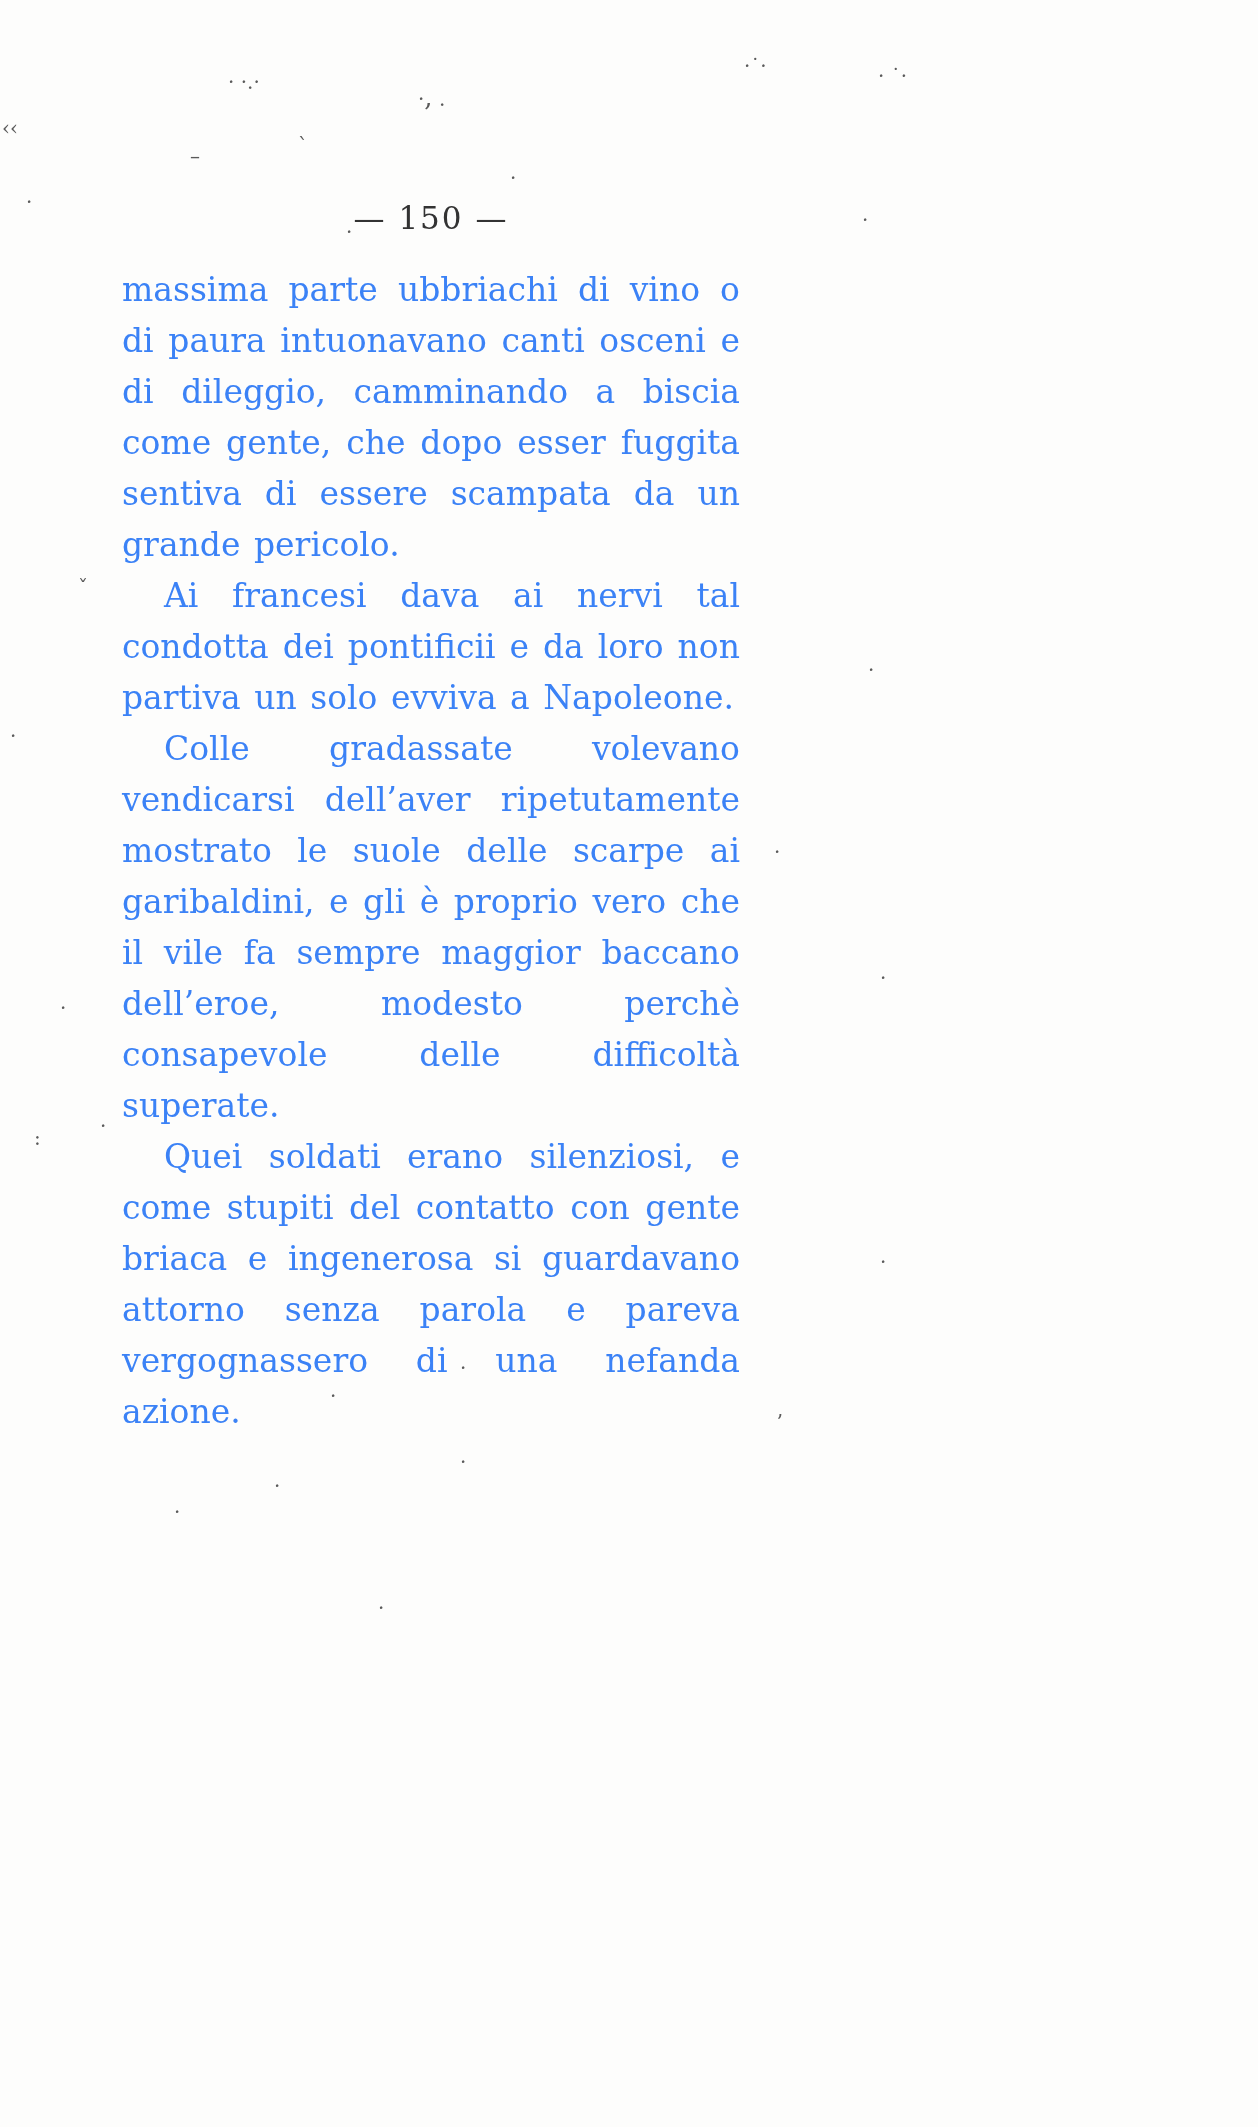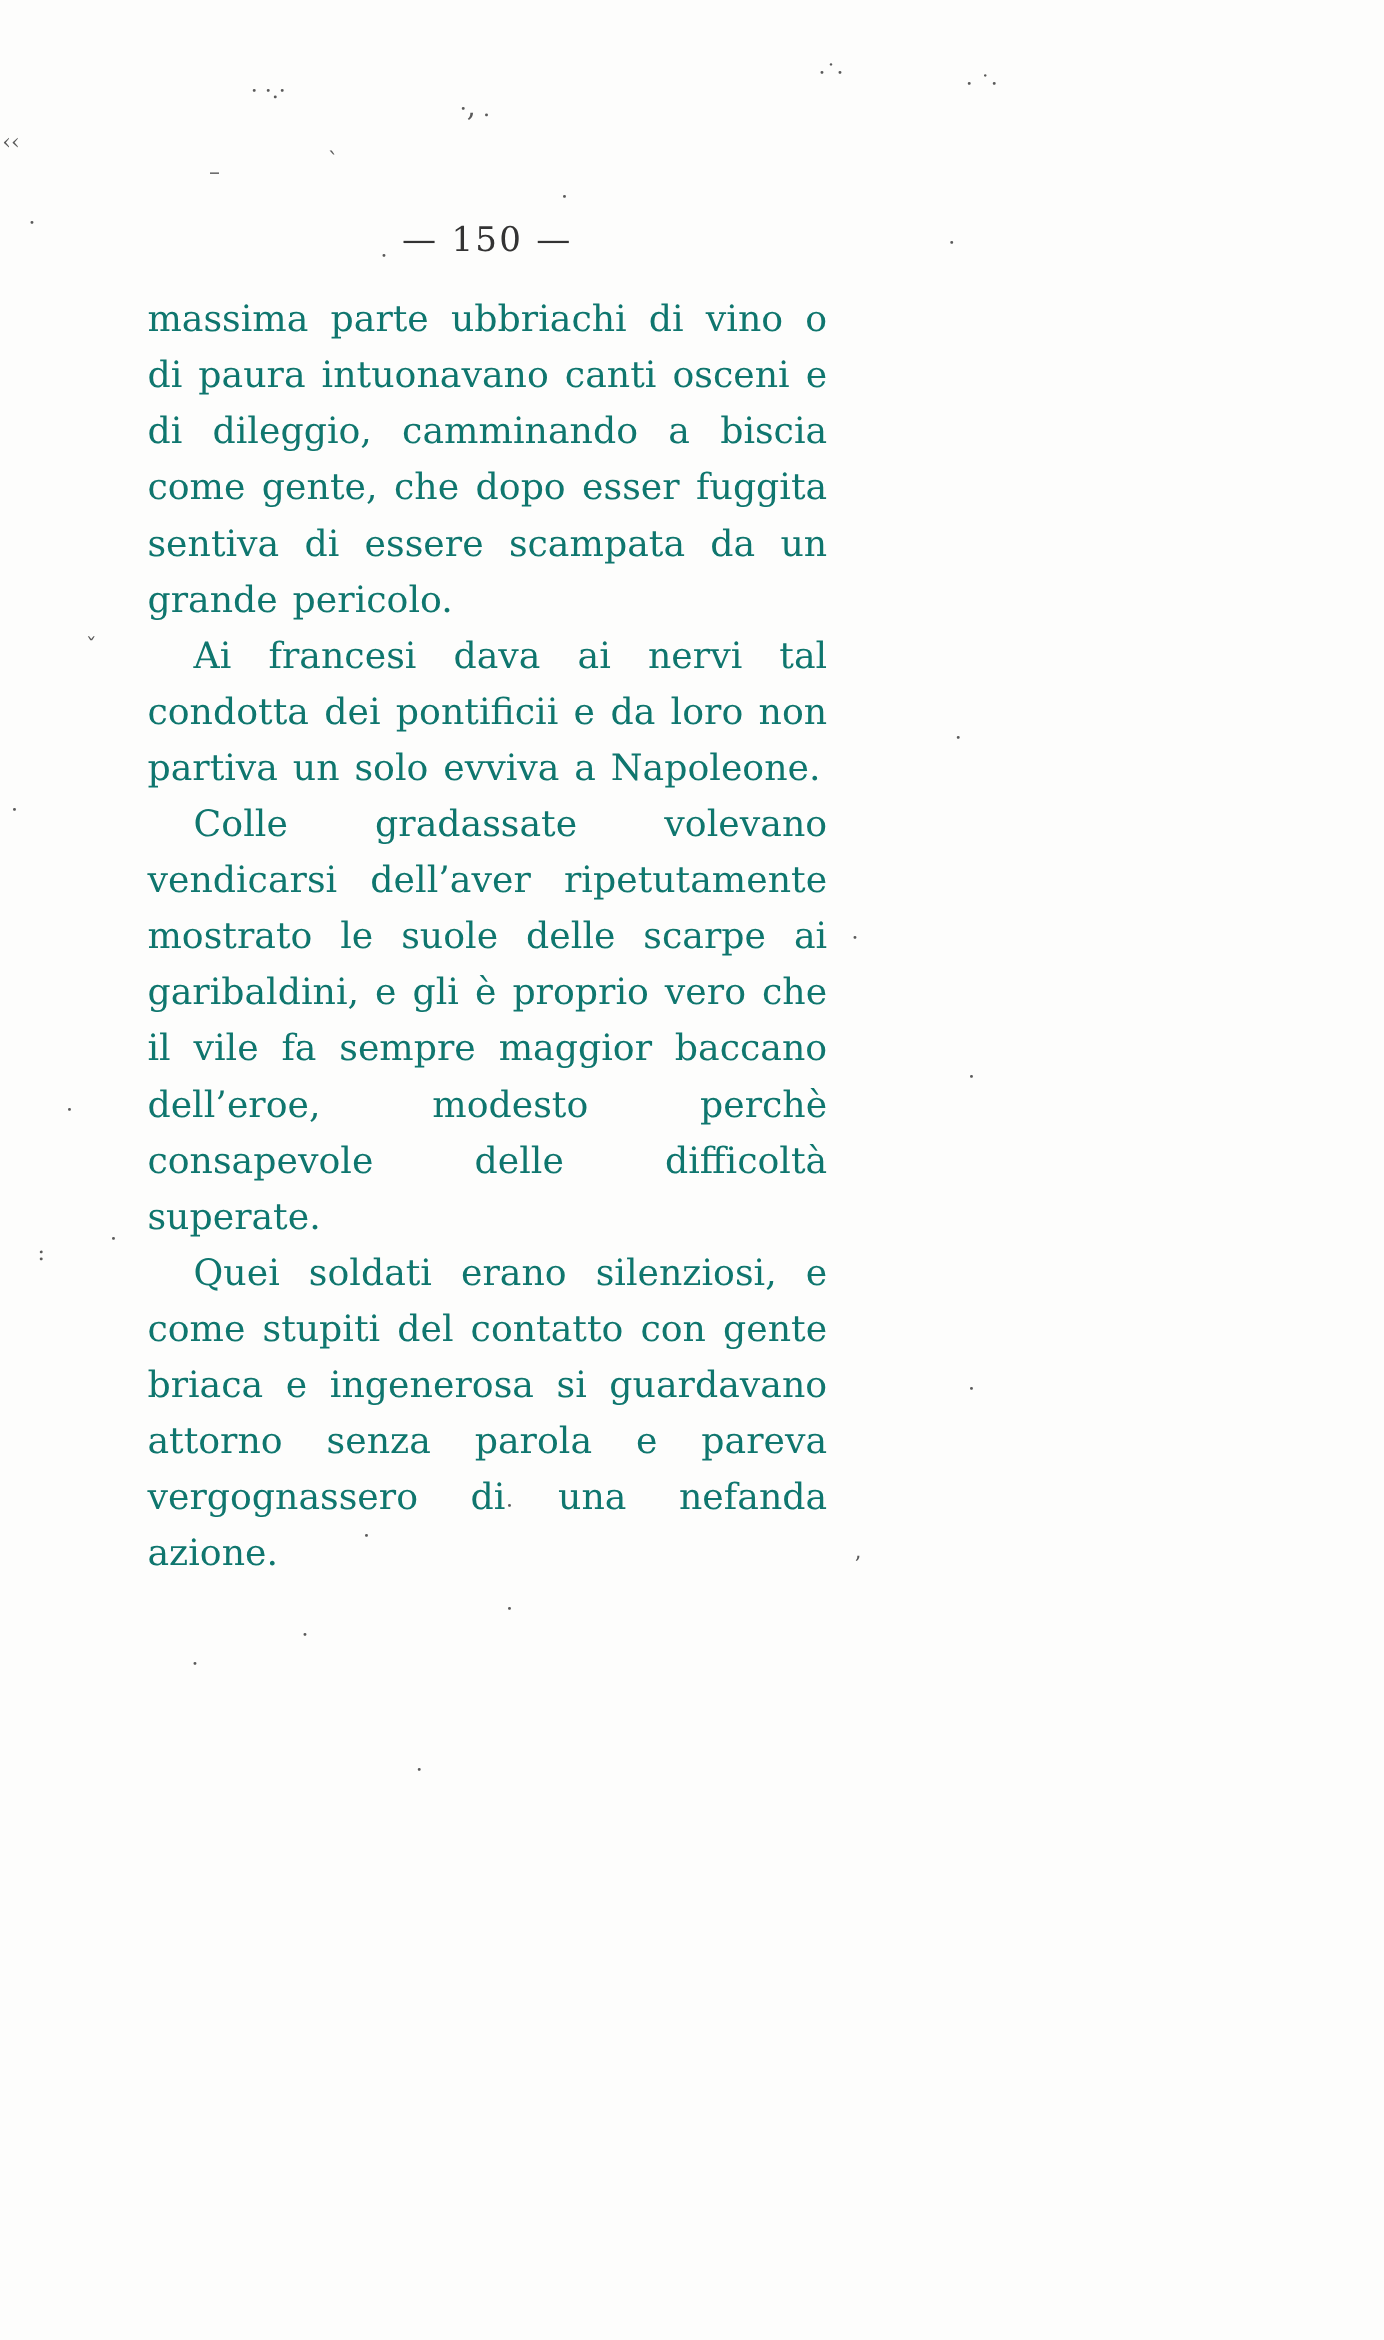--- a/index.html
+++ b/index.html
@@ -12,36 +12,36 @@
     width: 1258px;
     height: 2127px;
     margin: 0 auto;
     background: #fdfdfc;
     color: #2b2b2b;
     font-family: "DejaVu Serif", "Liberation Serif", serif;
     overflow: hidden;
   }
   .page-inner {
     position: absolute;
-    left: 134px;
+    left: 122px;
     top: 200px;
     width: 618px;
   }
   .page-number {
     text-align: center;
     font-size: 31px;
     letter-spacing: 2px;
     color: #333;
     margin: 0 0 28px 0;
   }
   .text-block {
     font-size: 33px;
     line-height: 51px;
     text-align: justify;
-    color: #0f766e;
+    color: #3b82f6;
   }
   .para {
     margin: 0;
     text-indent: 42px;
     word-spacing: 3px;
   }
   .para.no-indent {
     text-indent: 0;
   }
   .speck {

